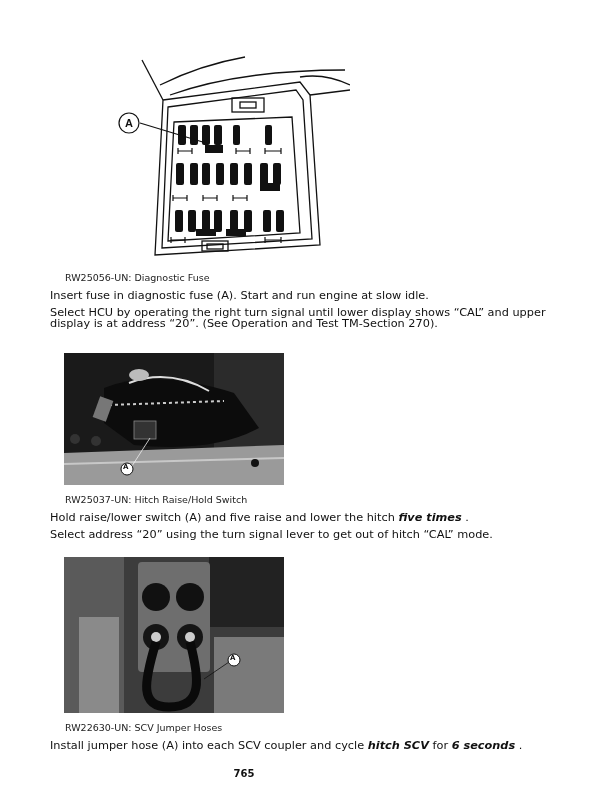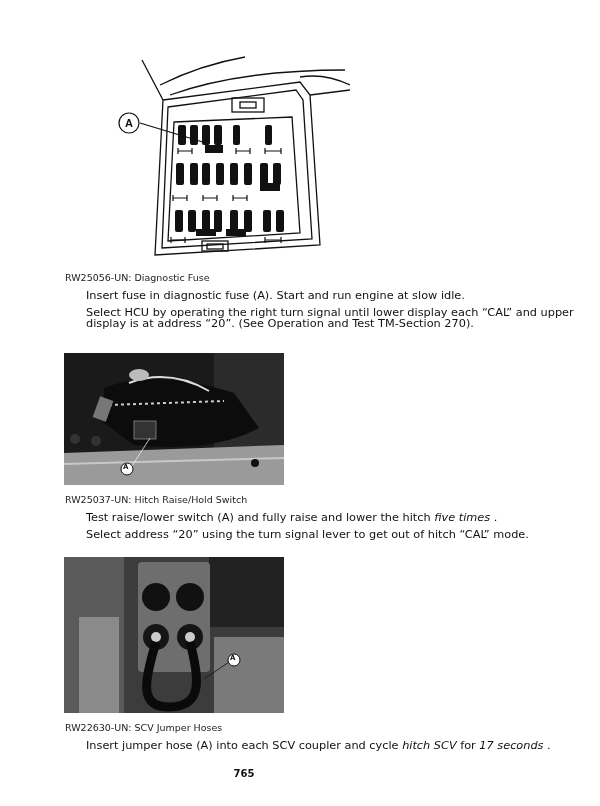--- a/index.html
+++ b/index.html
@@ -7,23 +7,23 @@
     width: 600px; height: 806px; position: relative; overflow: hidden;
     font-family: "DejaVu Sans", sans-serif; color: #111;
   }
   .fig { position: absolute; }
   .caption {
     position: absolute; left: 65px;
     font-size: 9.5px; color: #222; white-space: nowrap;
   }
   .para {
     position: absolute; left: 50px; font-size: 11.3px; line-height: 17px;
-    color: #111; white-space: nowrap; margin-left: 36px;
+    color: #111; white-space: nowrap;
   }
-  .para b { font-style: italic; font-weight: normal; }
+  .para b { font-style: italic; font-weight: bold; }
   .page-num {
     position: absolute; top: 768px; left: 0; width: 488px; text-align: center;
     font-size: 10px; font-weight: bold;
   }
   .photo { position: absolute; overflow: hidden; background: #2a2a2a; }
 </style>
 </head>
 <body>
 
 <svg class="fig" style="left:110px;top:55px" width="240" height="210" viewBox="0 0 240 210">
@@ -90,21 +90,21 @@
 
     <path d="M30 68 L96 88"></path>
     <circle cx="19" cy="68" r="10" fill="#fff"></circle>
   </g>
   <text x="19" y="72" text-anchor="middle" font-size="11" font-weight="bold" font-family="Liberation Sans, sans-serif" fill="#111">A</text>
 </svg>
 
 <div class="caption" style="top:272px">RW25056-UN: Diagnostic Fuse</div>
 
 <div class="para" style="top:287px">Insert fuse in diagnostic fuse (A). Start and run engine at slow idle.</div>
-<div class="para" style="top:304px">Select HCU by operating the right turn signal until lower display each “CAL” and upper</div>
+<div class="para" style="top:304px">Select HCU by operating the right turn signal until lower display shows “CAL” and upper</div>
 <div class="para" style="top:315px">display is at address “20”. (See Operation and Test TM-Section 270).</div>
 
 <div class="photo" style="left:64px;top:353px;width:220px;height:132px;background:#1c1c1c">
   <svg width="220" height="132" viewBox="0 0 220 132">
     <rect x="0" y="0" width="220" height="132" fill="#1a1a1a"></rect>
     <rect x="150" y="0" width="70" height="100" fill="#2b2b2b"></rect>
     <path d="M0 100 L220 92 L220 132 L0 132 Z" fill="#9a9a9a"></path>
     <path d="M0 110 L220 104 L220 106 L0 112 Z" fill="#c8c8c8"></path>
     <path d="M40 35 Q90 15 170 40 L195 75 Q150 100 70 92 L40 70 Z" fill="#0c0c0c"></path>
     <path d="M65 30 Q105 15 145 38" stroke="#ddd" stroke-width="2" fill="none"></path>
@@ -117,21 +117,21 @@
     <circle cx="191" cy="110" r="4" fill="#111"></circle>
     <path d="M68 113 L86 85" stroke="#eee" stroke-width="0.8"></path>
     <circle cx="63" cy="116" r="6" fill="#fff" stroke="#111" stroke-width="1"></circle>
   </svg>
   <span style="position:absolute;left:59px;top:110px;font-size:7px;font-weight:bold;color:#111">A</span>
 </div>
 
 <div class="caption" style="top:494px">RW25037-UN: Hitch Raise/Hold Switch</div>
 
 <div class="para" style="top:509px">
-  <span>Test raise/lower switch (A) and fully raise and lower the hitch </span><b>five times</b><span> .</span>
+  <span>Hold raise/lower switch (A) and five raise and lower the hitch </span><b>five times</b><span> .</span>
 </div>
 <div class="para" style="top:526px">Select address “20” using the turn signal lever to get out of hitch “CAL” mode.</div>
 
 <div class="photo" style="left:64px;top:557px;width:220px;height:156px;background:#3a3a3a">
   <svg width="220" height="156" viewBox="0 0 220 156">
     <rect width="220" height="156" fill="#3c3c3c"></rect>
     <rect x="0" y="0" width="60" height="156" fill="#5a5a5a"></rect>
     <rect x="15" y="60" width="40" height="96" fill="#8a8a8a"></rect>
     <rect x="150" y="80" width="70" height="76" fill="#7a7a7a"></rect>
     <rect x="145" y="0" width="75" height="70" fill="#222"></rect>
@@ -145,16 +145,16 @@
     <path d="M92 85 C80 125 75 150 105 150 C140 150 135 120 126 85" stroke="#0a0a0a" stroke-width="9" fill="none"></path>
     <path d="M140 122 L165 105" stroke="#111" stroke-width="0.8"></path>
     <circle cx="170" cy="103" r="6" fill="#fff" stroke="#111" stroke-width="1"></circle>
   </svg>
   <span style="position:absolute;left:166px;top:97px;font-size:7px;font-weight:bold;color:#111">A</span>
 </div>
 
 <div class="caption" style="top:722px">RW22630-UN: SCV Jumper Hoses</div>
 
 <div class="para" style="top:737px">
-  <span>Insert jumper hose (A) into each SCV coupler and cycle </span><b>hitch SCV</b><span> for </span><b>17 seconds</b><span> .</span>
+  <span>Install jumper hose (A) into each SCV coupler and cycle </span><b>hitch SCV</b><span> for </span><b>6 seconds</b><span> .</span>
 </div>
 
 <div class="page-num">765</div>
 
 </body></html>

